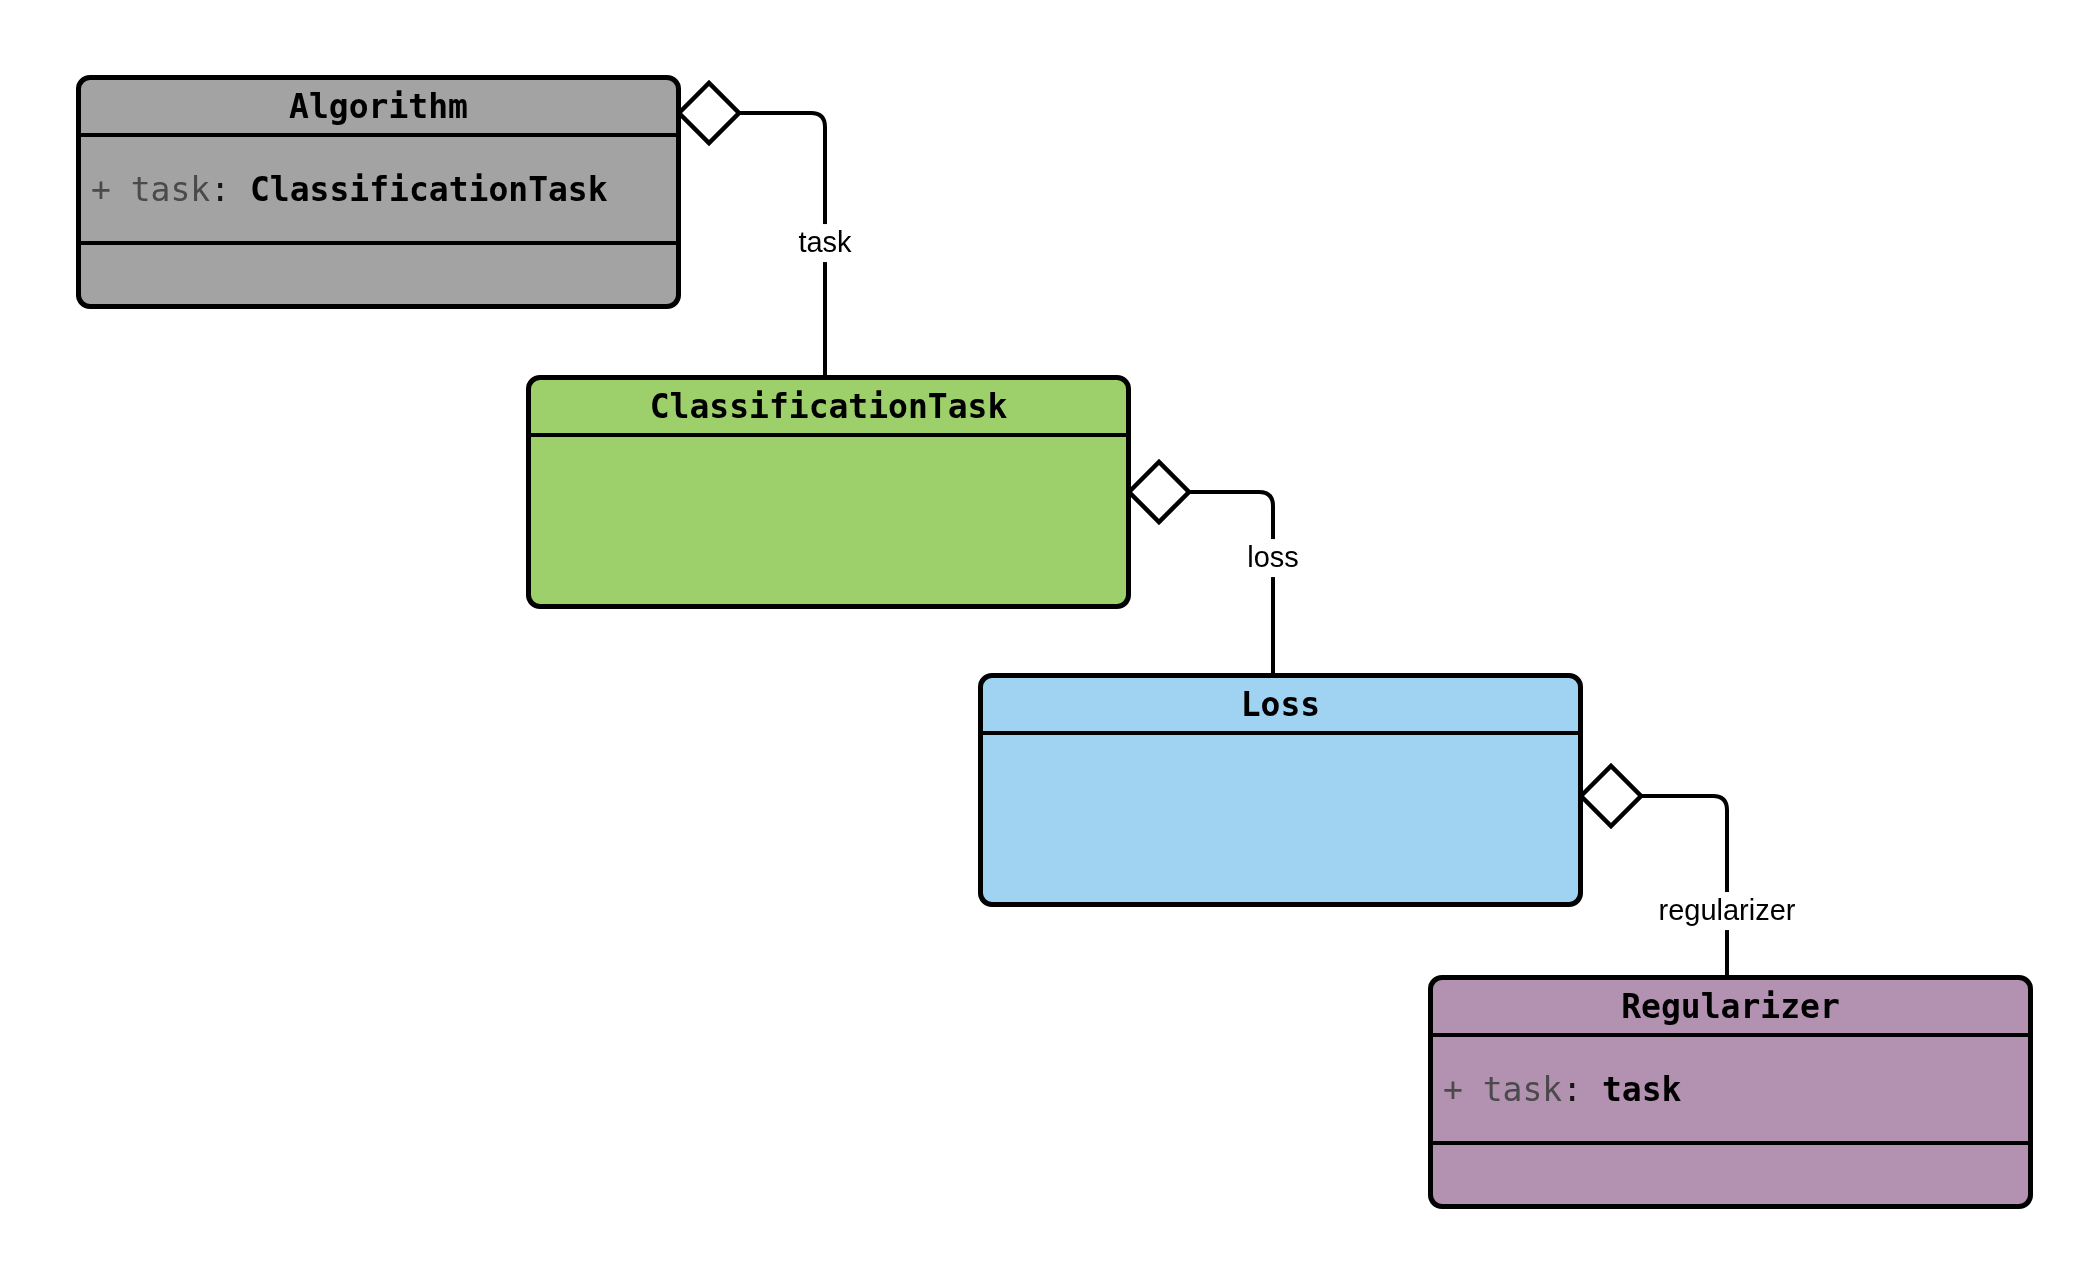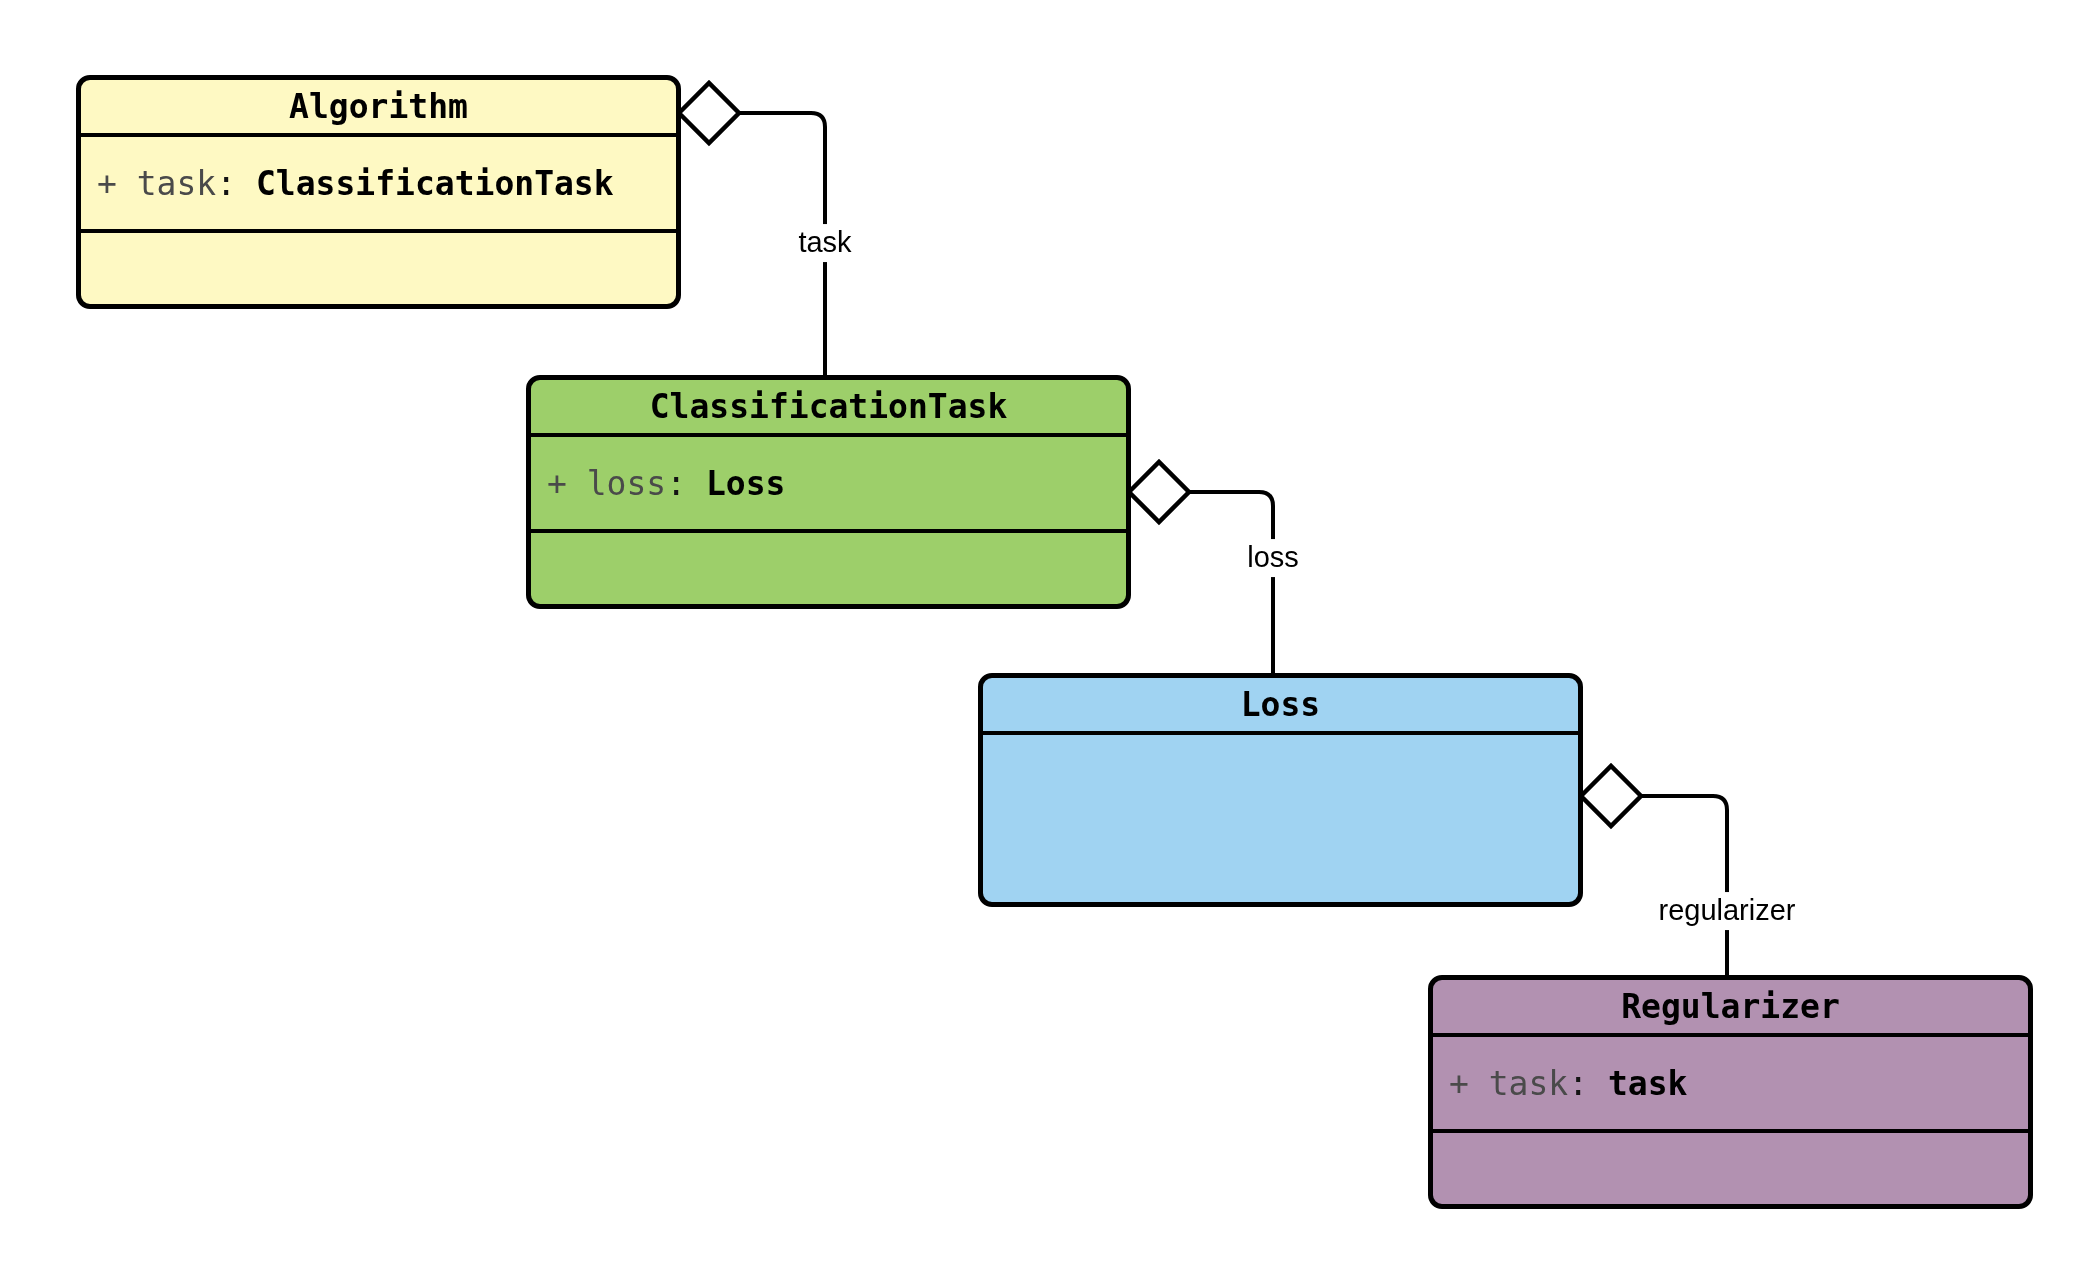--- a/index.html
+++ b/index.html
@@ -23,24 +23,24 @@
     height: 57px;
     border-bottom: 4px solid #000;
     display: flex; align-items: center; justify-content: center;
     font-family: "DejaVu Sans Mono", monospace;
     font-weight: bold;
     font-size: 33px;
     color: #000;
   }
   .uml-attrs {
     box-sizing: border-box;
-    height: 96px;
+    height: 108px;
     border-bottom: 4px solid #000;
     display: flex; align-items: center;
-    padding: 0 16px;
+    padding: 0 10px;
     font-family: "DejaVu Sans Mono", monospace;
     font-size: 33px;
     white-space: pre;
   }
   .attr-muted { color: #4a4a4a; }
   .attr-colon { color: #141414; }
   .attr-type  { color: #000; font-weight: bold; }
   .uml-methods { height: 66px; }
 
   #connectors {
@@ -79,33 +79,30 @@
   <path class="edge-path" d="M 739 113 H 811 Q 825 113 825 127 V 375"></path>
   <polygon class="edge-diamond" points="679,113 709,83 739,113 709,143"></polygon>
 
   <path class="edge-path" d="M 1189 492 H 1259 Q 1273 492 1273 506 V 674"></path>
   <polygon class="edge-diamond" points="1129,492 1159,462 1189,492 1159,522"></polygon>
 
   <path class="edge-path" d="M 1641 796 H 1713 Q 1727 796 1727 810 V 976"></path>
   <polygon class="edge-diamond" points="1581,796 1611,766 1641,796 1611,826"></polygon>
 </svg>
 
-<div class="uml-class" id="cls-0" style="background-color: #fef9c3;">
+<div class="uml-class" id="cls-0" style="background-color: #a3a3a3;">
   <div class="uml-title">Algorithm</div>
   <div class="uml-attrs">
     <span><span class="attr-muted"><span>+</span>&nbsp;<span>task</span></span><span class="attr-colon">:</span>&nbsp;<span class="attr-type">ClassificationTask</span></span>
   </div>
   <div class="uml-methods"></div>
 </div>
 
 <div class="uml-class" id="cls-1" style="background-color: rgb(157, 207, 106);">
   <div class="uml-title">ClassificationTask</div>
-  <div class="uml-attrs">
-    <span><span class="attr-muted"><span>+</span>&nbsp;<span>loss</span></span><span class="attr-colon">:</span>&nbsp;<span class="attr-type">Loss</span></span>
-  </div>
   <div class="uml-methods"></div>
 </div>
 
 <div class="uml-class" id="cls-2" style="background-color: rgb(160, 211, 242);">
   <div class="uml-title">Loss</div>
   <div class="uml-methods"></div>
 </div>
 
 <div class="uml-class" id="cls-3" style="background-color: rgb(178, 145, 177);">
   <div class="uml-title">Regularizer</div>

